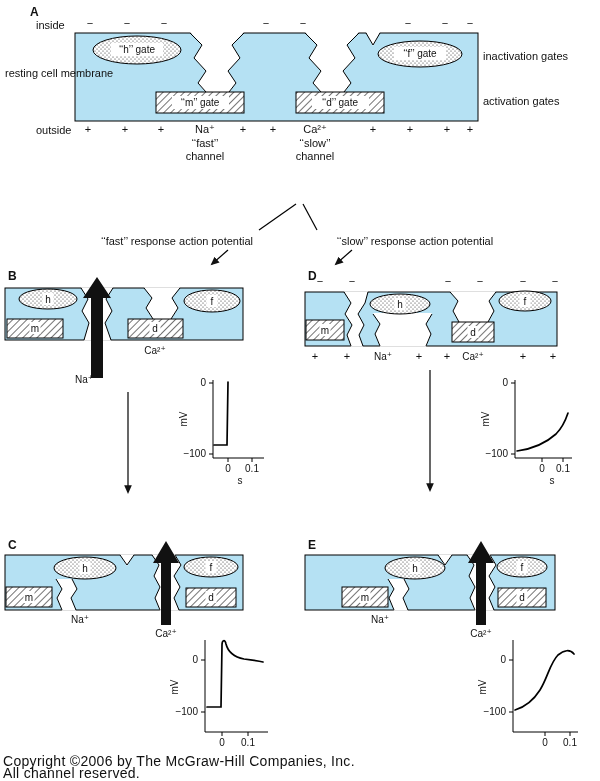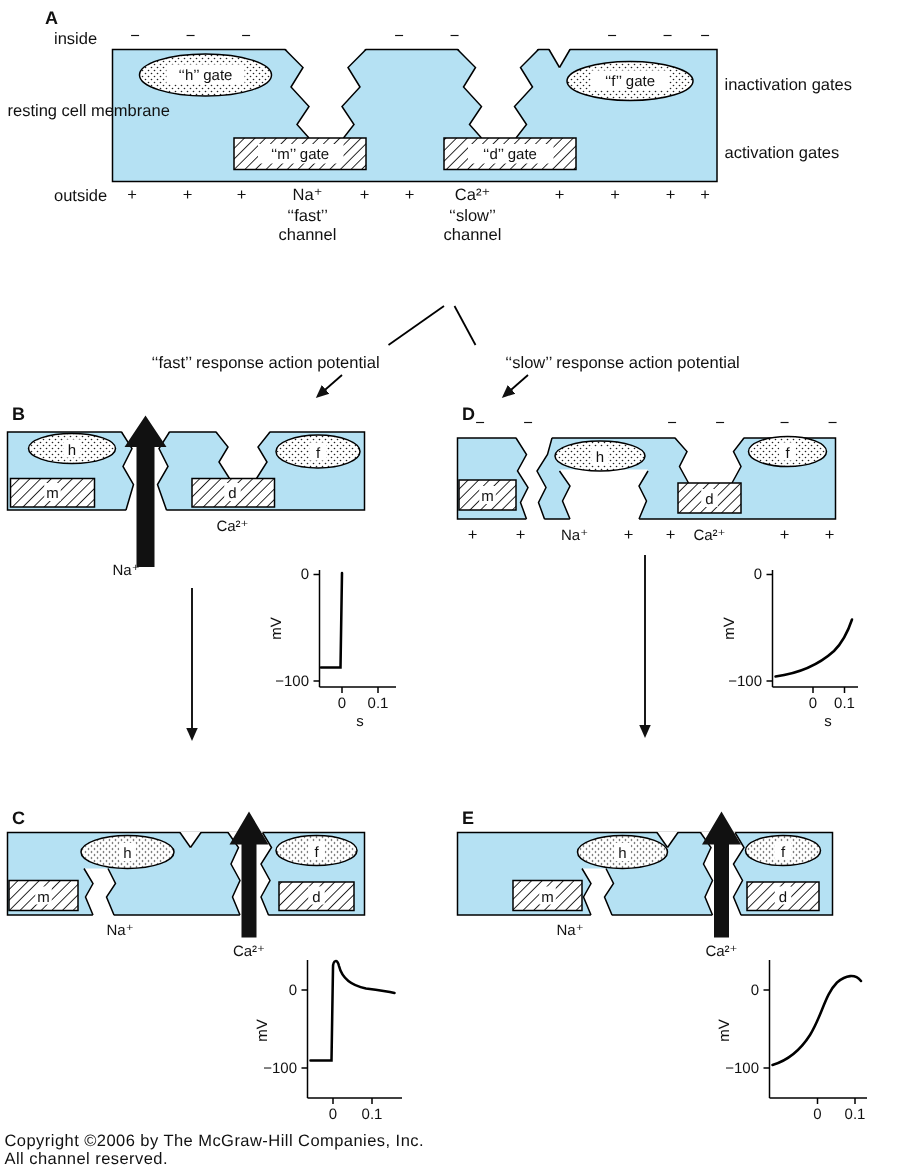--- a/index.html
+++ b/index.html
@@ -10,21 +10,21 @@
   .t11{font-size:11px;}
   .t10{font-size:10px;}
   .pl{font-size:12px;font-weight:bold;}
   .mid{text-anchor:middle;}
   .end{text-anchor:end;}
   .wall{fill:none;stroke:#000;stroke-width:1;}
   .axis{stroke:#000;stroke-width:1;fill:none;}
   .trace{stroke:#000;stroke-width:1.7;fill:none;stroke-linecap:round;}
   .thin-arrow{stroke:#000;stroke-width:1.2;}
   .gate-stroke{stroke:#000;stroke-width:1;}
-  #footer{position:absolute;left:3px;top:755px;font-size:11px;line-height:12px;letter-spacing:.3px;}
+  #footer{position:absolute;left:3px;top:755px;font-size:14px;line-height:12px;letter-spacing:.3px;}
 </style>
 </head>
 <body>
 
 <div id="figure">
 
   <svg width="0" height="0">
     <defs>
       <pattern id="dotfill" width="4" height="4" patternUnits="userSpaceOnUse">
         <rect width="4" height="4" fill="#fff"></rect>

